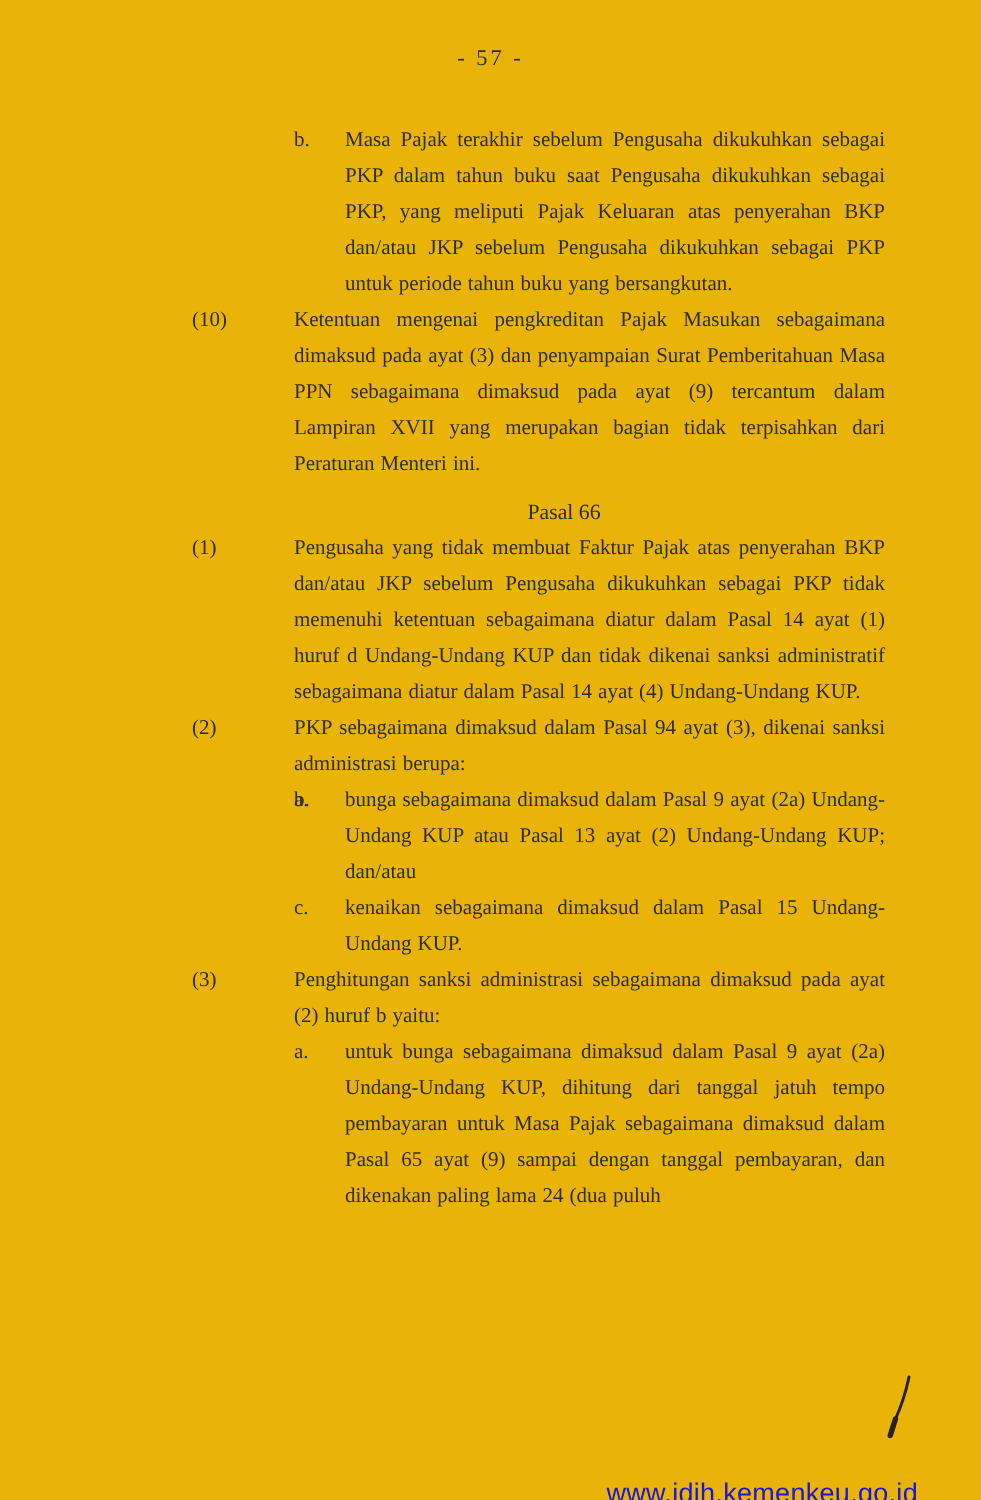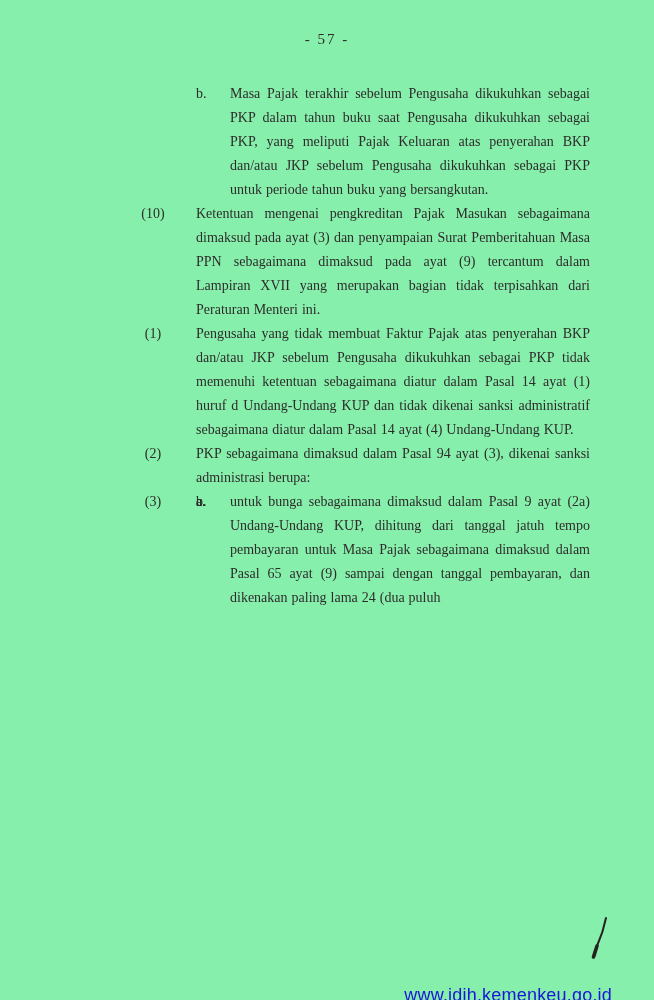--- a/index.html
+++ b/index.html
@@ -30,21 +30,21 @@
     width: 654px;
   }
   .item { position: relative; }
   .marker {
     position: absolute;
     top: 0;
     font-size: 14px;
     line-height: 24px;
     white-space: pre;
   }
-  .lvl1 > .marker { left: 128px; width: 50px; text-align: center; }
+  .lvl1 > .marker { left: 128px; width: 50px; text-align: left; }
   .lvl1 > .text   { margin: 0 0 0 196px; width: 394px; }
   .lvl2 > .marker { left: 196px; width: 28px; text-align: left; }
   .lvl2 > .text   { margin: 0 0 0 230px; width: 360px; }
   .text {
     font-size: 14px;
     line-height: 24px;
     text-align: justify;
     text-align-last: left;
     word-spacing: 0.5px;
   }
@@ -70,61 +70,65 @@
     right: 42px;
     font-family: "Liberation Sans", sans-serif;
     font-size: 18px;
     line-height: 24px;
     letter-spacing: 0.2px;
   }
 </style>
 </head>
 <body>
 
-<div class="page" style="background: #86efac; color: rgb(46, 44, 41);">
+<div class="page" style="background: #eab308; color: rgb(46, 44, 41);">
 
   <div class="pageno">- 57 -</div>
 
   <div class="doc-body">
 
     <div class="item lvl2">
       <span class="marker">b.</span>
       <p class="text">Masa Pajak terakhir sebelum Pengusaha dikukuhkan sebagai PKP dalam tahun buku saat Pengusaha dikukuhkan sebagai PKP, yang meliputi Pajak Keluaran atas penyerahan BKP dan/atau JKP sebelum Pengusaha dikukuhkan sebagai PKP untuk periode tahun buku yang bersangkutan.</p>
     </div>
 
     <div class="item lvl1">
       <span class="marker">(10)</span>
       <p class="text">Ketentuan mengenai pengkreditan Pajak Masukan sebagaimana dimaksud pada ayat (3) dan penyampaian Surat Pemberitahuan Masa PPN sebagaimana dimaksud pada ayat (9) tercantum dalam Lampiran XVII yang merupakan bagian tidak terpisahkan dari Peraturan Menteri ini.</p>
     </div>
 
+    <h2 class="pasal">Pasal 66</h2>
 
     <div class="item lvl1">
       <span class="marker">(1)</span>
       <p class="text">Pengusaha yang tidak membuat Faktur Pajak atas penyerahan BKP dan/atau JKP sebelum Pengusaha dikukuhkan sebagai PKP tidak memenuhi ketentuan sebagaimana diatur dalam Pasal 14 ayat (1) huruf d Undang-Undang KUP dan tidak dikenai sanksi administratif sebagaimana diatur dalam Pasal 14 ayat (4) Undang-Undang KUP.</p>
     </div>
 
     <div class="item lvl1">
       <span class="marker">(2)</span>
       <p class="text">PKP sebagaimana dimaksud dalam Pasal 94 ayat (3), dikenai sanksi administrasi berupa:</p>
     </div>
 
     <div class="item lvl2">
       <span class="marker">a.</span>
     </div>
 
     <div class="item lvl2">
       <span class="marker">b.</span>
+      <p class="text">bunga sebagaimana dimaksud dalam Pasal 9 ayat (2a) Undang-Undang KUP atau Pasal 13 ayat (2) Undang-Undang KUP;  dan/atau</p>
     </div>
 
     <div class="item lvl2">
       <span class="marker">c.</span>
+      <p class="text">kenaikan sebagaimana dimaksud dalam Pasal 15 Undang-Undang KUP.</p>
     </div>
 
     <div class="item lvl1">
       <span class="marker">(3)</span>
+      <p class="text">Penghitungan sanksi administrasi sebagaimana dimaksud pada ayat (2) huruf b yaitu:</p>
     </div>
 
     <div class="item lvl2">
       <span class="marker">a.</span>
       <p class="text">untuk bunga sebagaimana dimaksud dalam Pasal 9 ayat (2a) Undang-Undang KUP, dihitung dari tanggal jatuh tempo pembayaran untuk Masa Pajak sebagaimana dimaksud dalam Pasal 65 ayat (9) sampai dengan tanggal pembayaran, dan dikenakan paling lama 24 (dua puluh</p>
     </div>
 
   </div>
 
   <svg class="paraf" viewBox="0 0 22 46">

